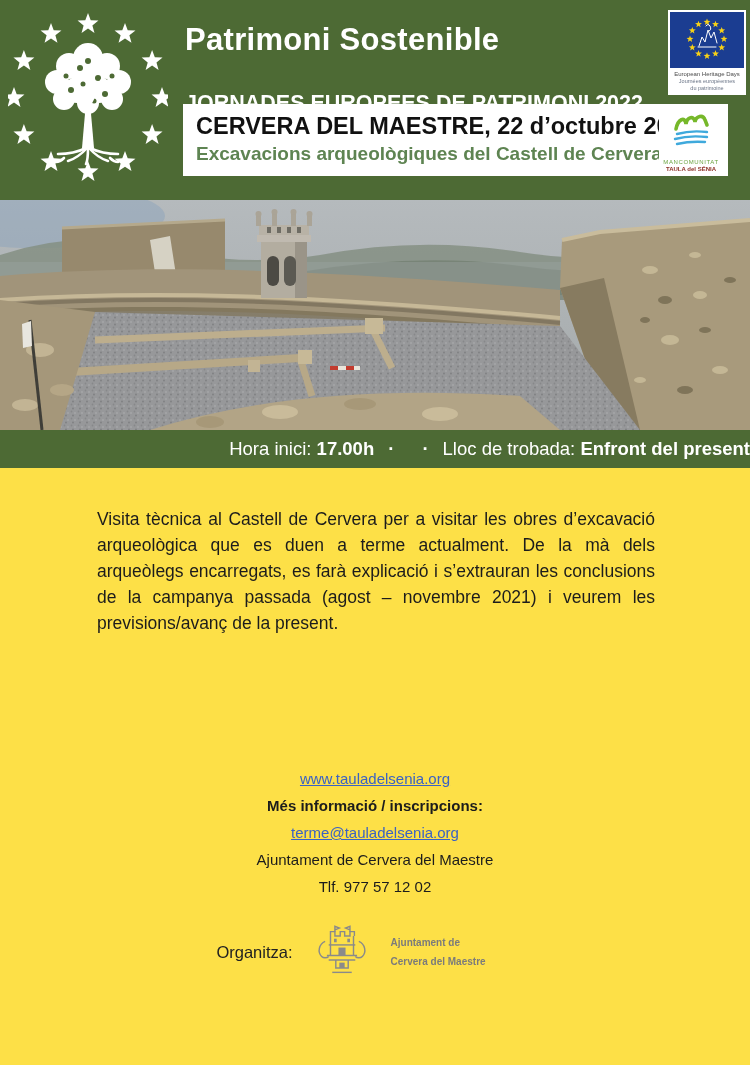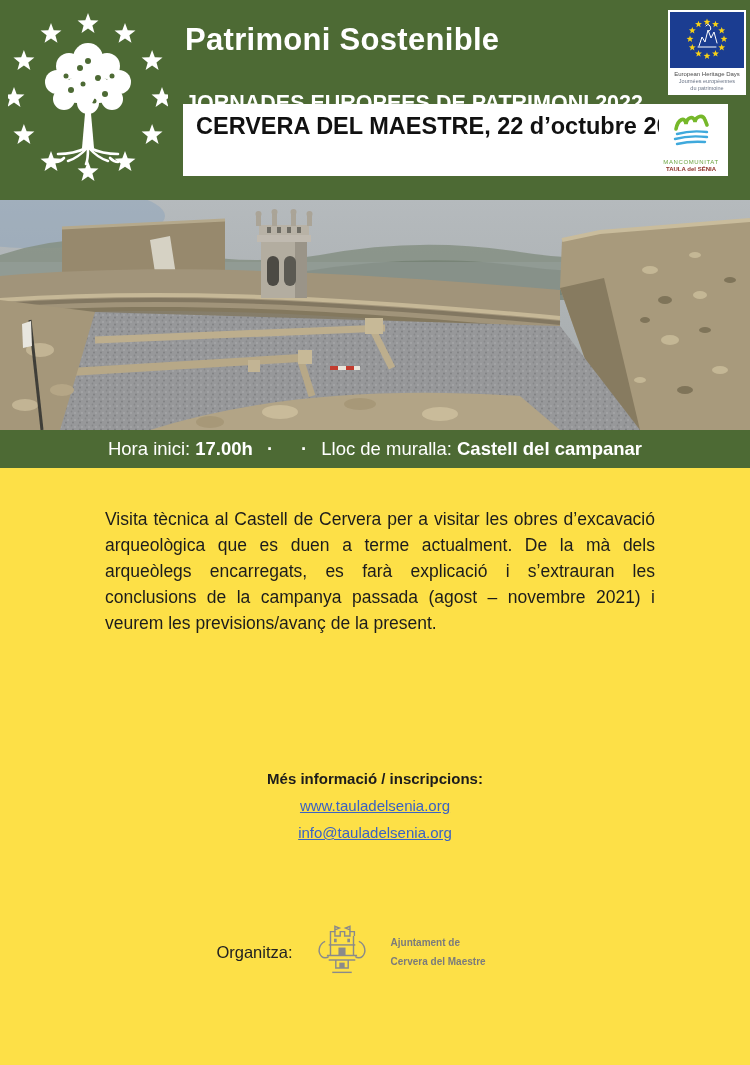--- a/index.html
+++ b/index.html
@@ -21,28 +21,28 @@
   .ehd-blue{width:74px;height:56px;background:#1b3d91;position:relative;}
   .ehd-cap{text-align:center;line-height:7px;margin-top:3px;}
   .ehd-cap .l1{font-size:6px;color:#4a4a4a;}
   .ehd-cap .l2{font-size:5.5px;color:#6a7486;}
 
   
   .photo{position:absolute;left:0;top:200px;width:750px;height:230px;}
 
   
   .info-bar{position:absolute;left:0;top:430px;width:750px;height:38px;background:#4d6a34;
-            display:flex;align-items:center;justify-content:center;color:#ffffff;font-size:18.5px;}
+            display:flex;align-items:center;justify-content:flex-end;color:#ffffff;font-size:18.5px;}
   .info-bar .sep{margin:0 14px;font-weight:bold;}
   .info-bar b{font-weight:bold;}
 
   
   .body-text{position:absolute;left:97px;top:506px;width:558px;color:#1c1c1c;
              font-size:17.5px;line-height:26px;text-align:justify;}
-  .body-text p{margin:0 0 16px 8px;}
+  .body-text p{margin:0 0 16px 0;}
 
   
   .contact{position:absolute;left:0;top:771px;width:750px;text-align:center;color:#1c1c1c;font-size:15px;}
   .contact .row{margin-bottom:12px;line-height:15px;}
   .contact .heading{font-weight:bold;}
   .contact a{color:#3a62c4;text-decoration:underline;cursor:pointer;}
 
   
   .organizer{position:absolute;left:0;top:922px;width:750px;display:flex;justify-content:center;
              align-items:center;gap:18px;padding-right:48px;box-sizing:border-box;}
@@ -116,20 +116,21 @@
           <path d="M56,152 q-4,4 -8,4"></path>
           <path d="M102,152 q4,4 8,4"></path>
       </g>
     </svg>
 
     <div class="header-title">Patrimoni Sostenible</div>
     <div class="header-subtitle">JORNADES EUROPEES DE PATRIMONI 2022</div>
 
     <div class="event-box">
       <div class="event-title">CERVERA DEL MAESTRE, 22 d’octubre 2022</div>
+      <div class="event-subtitle">Excavacions arqueològiques del Castell de Cervera</div>
 
       <div class="manco">
         <svg width="64" height="46" viewBox="0 0 64 46">
           <g transform="translate(14,2)">
             <path d="M3,18 C5,8 12,5 13,13 C14,6 21,4 22,11 C23,5 30,3 32,9 L34,14" stroke="#76b82a" stroke-width="3.6" fill="none" stroke-linecap="round"></path>
           </g>
           <g stroke="#3fa9dc" stroke-width="2.4" fill="none" stroke-linecap="round">
             <path d="M18,25 q14,-4 30,-2"></path>
             <path d="M16,30 q14,-4 32,-2"></path>
             <path d="M18,35 q13,-3 28,-2"></path>
@@ -271,31 +272,33 @@
         <rect x="8" y="0" width="8" height="4" fill="#e8e4da"></rect>
       <rect x="16" y="0" width="8" height="4" fill="#c23b2e"></rect>
         <rect x="24" y="0" width="6" height="4" fill="#e8e4da"></rect>
     </g>
   </svg>
 
   <div class="info-bar">
     <span><span>Hora inici: </span><b>17.00h</b></span>
     <span class="sep">·</span>
     <span class="sep">·</span>
-    <span><span>Lloc de muralla: </span><b>Castell del campanar</b></span>
+    <span><span>Lloc de trobada: </span><b>Enfront del present</b></span>
   </div>
 
   <div class="body-text">
     <p>Visita tècnica al Castell de Cervera per a visitar les obres d’excavació arqueològica que es duen a terme actualment. De la mà dels arqueòlegs encarregats, es farà explicació i s’extrauran les conclusions de la campanya passada (agost – novembre 2021) i veurem les previsions/avanç de la present.</p>
   </div>
 
   <div class="contact">
+    <div class="row"><a>www.tauladelsenia.org</a></div>
     <div class="row heading">Més informació / inscripcions:</div>
-    <div class="row"><a>www.tauladelsenia.org</a></div>
-    <div class="row"><a>info@tauladelsenia.org</a></div>
+    <div class="row"><a>terme@tauladelsenia.org</a></div>
+    <div class="row">Ajuntament de Cervera del Maestre</div>
+    <div class="row">Tlf. 977 57 12 02</div>
   </div>
 
   <div class="organizer">
     <span class="org-label">Organitza:</span>
     <svg width="62" height="60" viewBox="0 0 70 64">
       <g stroke="#8a8a8a" stroke-width="1.6" fill="none">
         <path d="M22,14 v-5 h5 v5 h6 v-5 h5 v5 h6 v-5 h5 v5"></path>
         <path d="M22,14 v22 M48,14 v22"></path>
         <path d="M20,24 h30"></path>
         <path d="M18,36 h34 M20,41 h30"></path>

